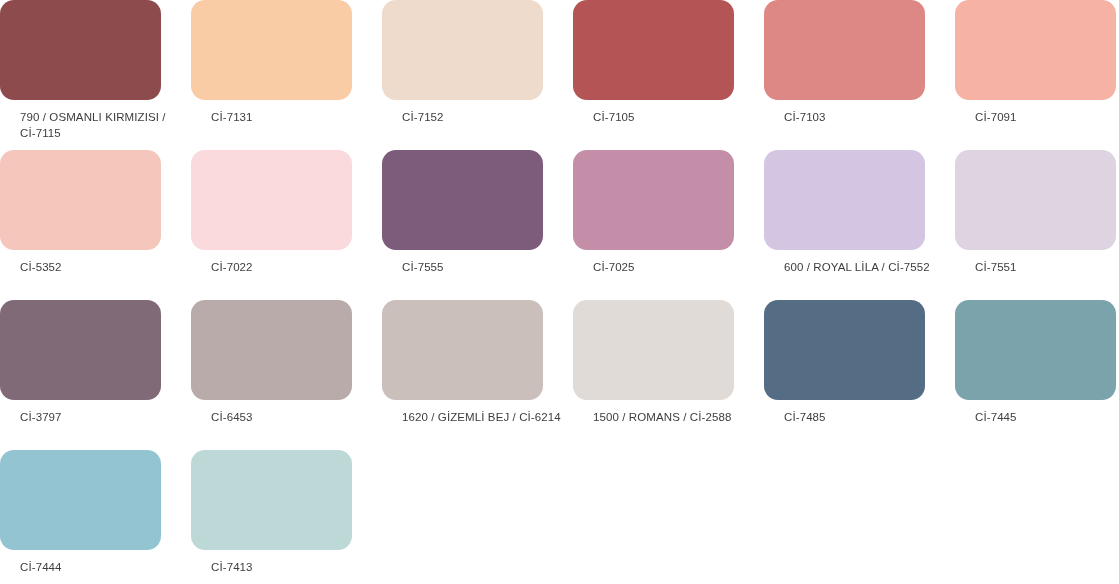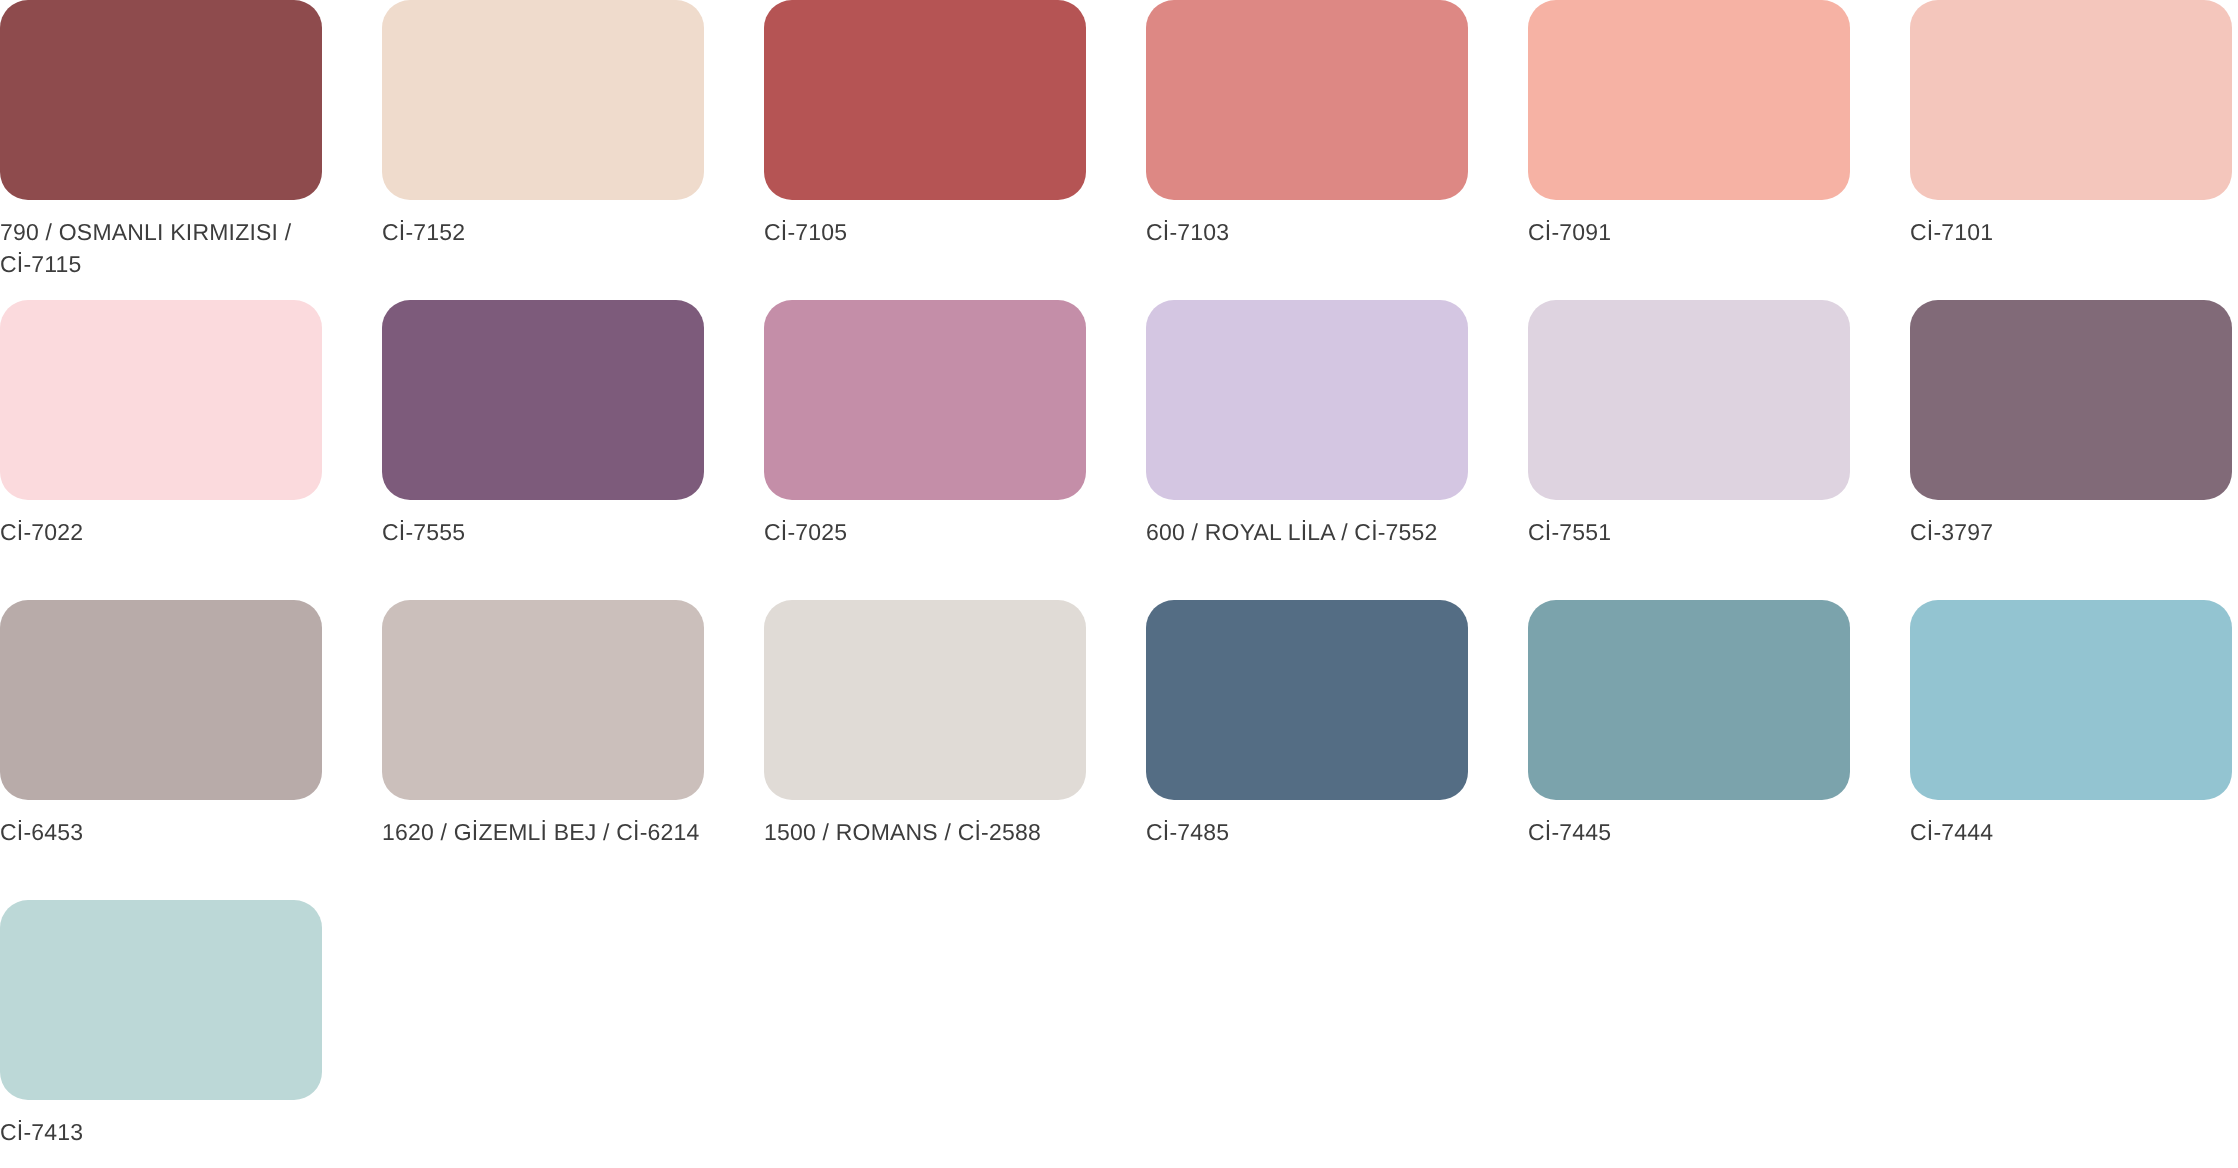--- a/index.html
+++ b/index.html
@@ -38,49 +38,54 @@
   .swatch-label {
     margin-top: 9px;
     font-size: 11.5px;
     line-height: 16px;
     color: #3d3d3d;
     letter-spacing: 0.1px;
     font-weight: 400;
     width: 161px;
     white-space: pre-line;
     word-break: break-word;
+    padding-left: 20px;
   }
 </style>
 </head>
 <body style="background: rgb(255, 255, 255);">
 
 <div id="palette-grid">
     <div class="swatch-cell">
       <div class="swatch-chip" style="background: rgb(142, 75, 77);"></div>
       <div class="swatch-label">790 / OSMANLI KIRMIZISI / Cİ-7115</div>
+    </div>
+    <div class="swatch-cell">
+      <div class="swatch-chip" style="background: rgb(249, 204, 165);"></div>
+      <div class="swatch-label">Cİ-7131</div>
     </div>
     <div class="swatch-cell">
       <div class="swatch-chip" style="background: rgb(239, 219, 204);"></div>
       <div class="swatch-label">Cİ-7152</div>
     </div>
     <div class="swatch-cell">
       <div class="swatch-chip" style="background: rgb(181, 84, 84);"></div>
       <div class="swatch-label">Cİ-7105</div>
     </div>
     <div class="swatch-cell">
       <div class="swatch-chip" style="background: rgb(221, 136, 132);"></div>
       <div class="swatch-label">Cİ-7103</div>
     </div>
     <div class="swatch-cell">
       <div class="swatch-chip" style="background: rgb(246, 178, 164);"></div>
       <div class="swatch-label">Cİ-7091</div>
     </div>
     <div class="swatch-cell">
       <div class="swatch-chip" style="background: rgb(244, 198, 188);"></div>
-      <div class="swatch-label">Cİ-7101</div>
+      <div class="swatch-label">Cİ-5352</div>
     </div>
     <div class="swatch-cell">
       <div class="swatch-chip" style="background: rgb(251, 218, 221);"></div>
       <div class="swatch-label">Cİ-7022</div>
     </div>
     <div class="swatch-cell">
       <div class="swatch-chip" style="background: rgb(125, 91, 123);"></div>
       <div class="swatch-label">Cİ-7555</div>
     </div>
     <div class="swatch-cell">

